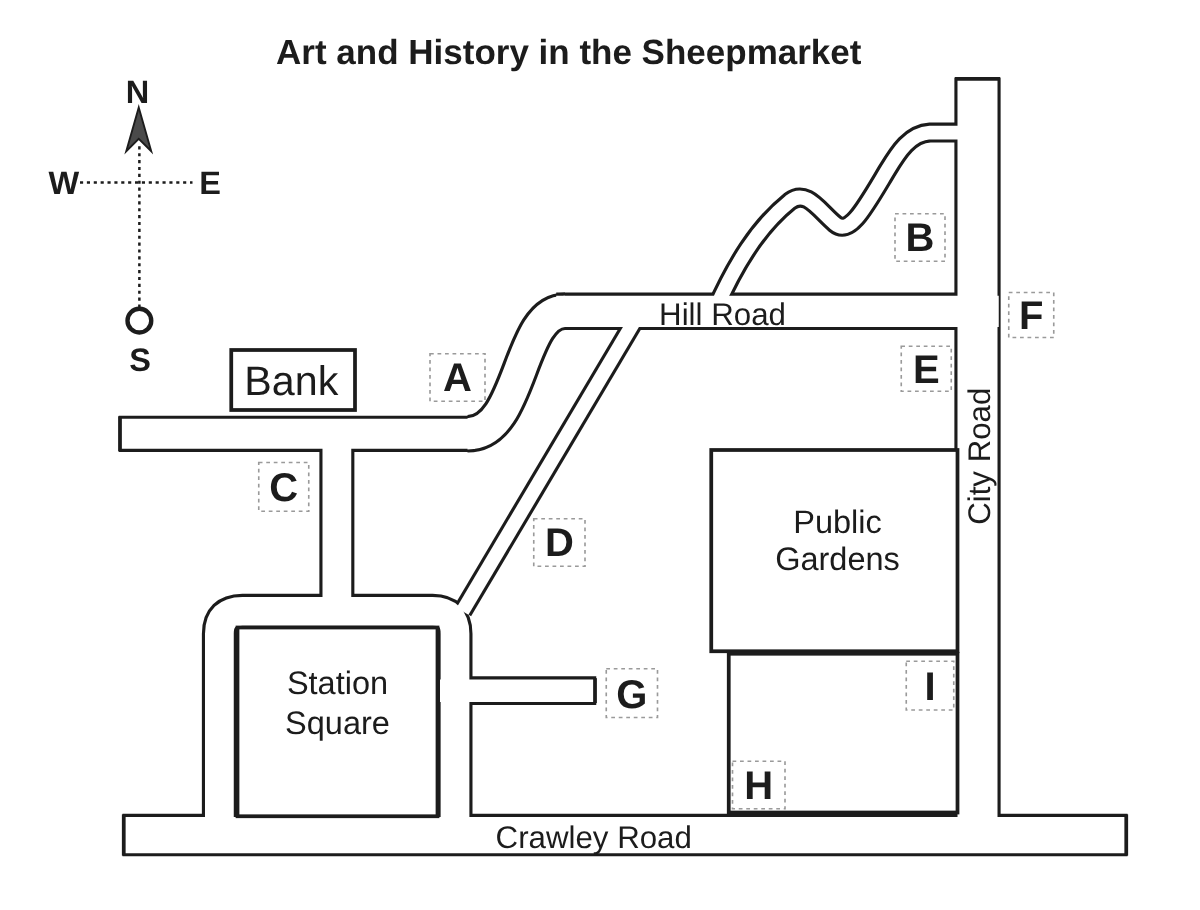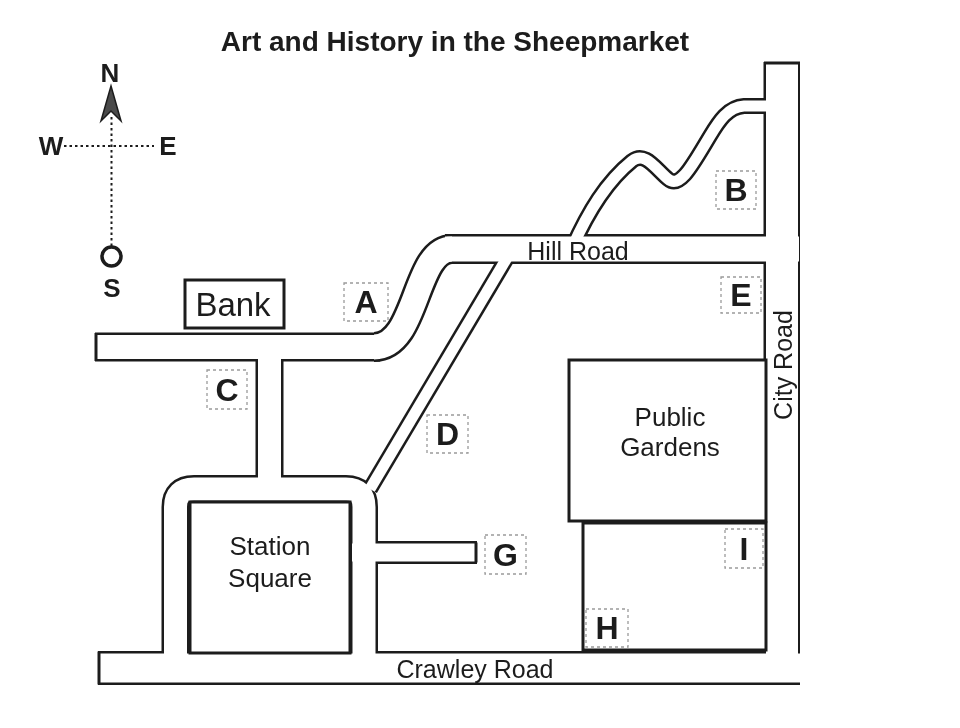--- a/index.html
+++ b/index.html
@@ -1,16 +1,16 @@
 <!DOCTYPE html>
 <html><head>
 <meta charset="utf-8">
 <style>
   html,body{margin:0;padding:0;background:#ffffff;}
-  .stage{position:relative;width:800px;height:728px;background:#ffffff;overflow:hidden;}
+  .stage{position:relative;width:960px;height:728px;background:#ffffff;overflow:hidden;}
   svg{display:block;}
   text{font-family:"Liberation Sans","DejaVu Sans",sans-serif;fill:#1c1c1c;}
   .t-title{font-size:28px;font-weight:bold;}
   .t-marker{font-size:32px;font-weight:bold;}
   .t-compass{font-size:26px;font-weight:bold;}
   .t-place{font-size:26px;}
   .t-bank{font-size:33px;}
   .t-road{font-size:25px;}
   .road-black{fill:none;stroke:#1c1c1c;stroke-linejoin:round;}
   .road-white{fill:none;stroke:#ffffff;stroke-linejoin:round;}

